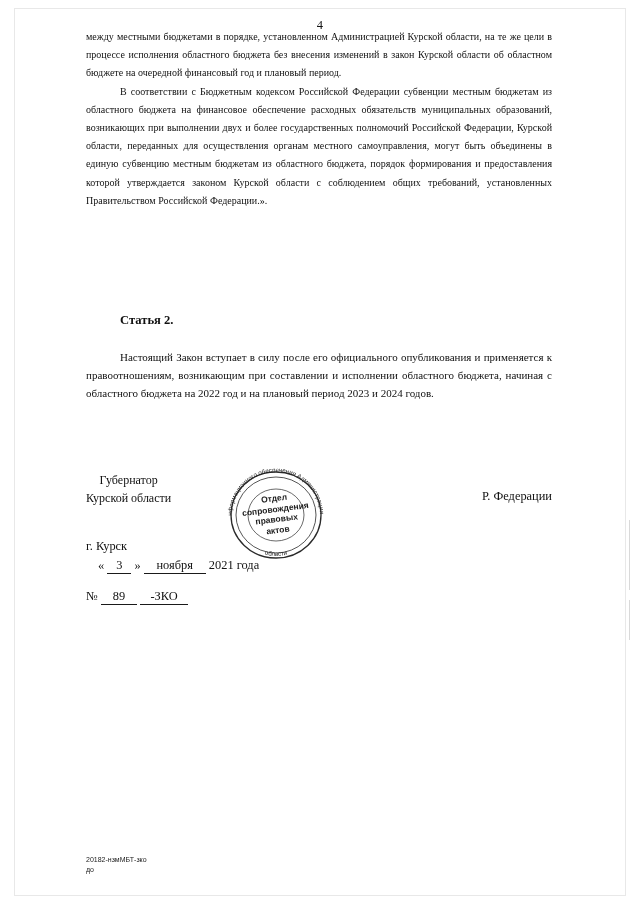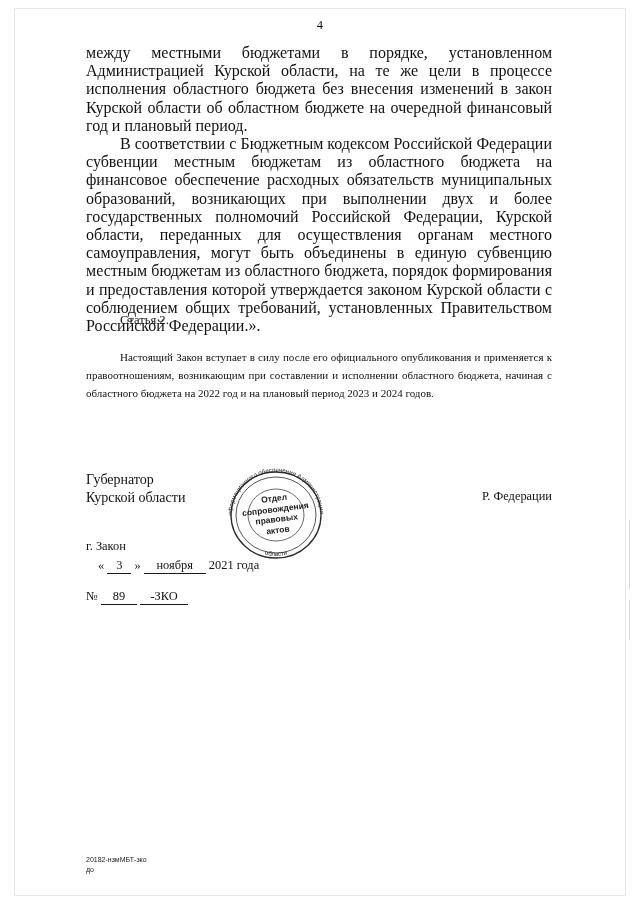--- a/index.html
+++ b/index.html
@@ -39,60 +39,61 @@
     left: 0;
     width: 640px;
     text-align: center;
     font-size: 12.5px;
     letter-spacing: 0.2px;
   }
 
   .body-text {
     position: absolute;
     left: 86px;
-    top: 44px;
+    top: 28px;
     width: 466px;
-    font-size: 16px;
+    font-size: 10px;
     line-height: 18.2px;
     text-align: justify;
     text-justify: inter-word;
     hyphens: none;
   }
 
   .para {
     margin: 0 0 0 0;
     text-indent: 34px;
     text-align: justify;
   }
   .para.noindent { text-indent: 0; }
 
   .article-head {
     position: absolute;
     left: 120px;
     top: 313px;
     font-size: 12.6px;
-    font-weight: normal;
+    font-weight: bold;
   }
 
   .para-block-2 {
     position: absolute;
     left: 86px;
     top: 348px;
     width: 466px;
     font-size: 11px;
     line-height: 18.2px;
     text-align: justify;
   }
 
   .signature-block {
     position: absolute;
     left: 86px;
     top: 471px;
-    font-size: 14px;
+    font-size: 12px;
     line-height: 18.2px;
+    text-align: center;
   }
   .signature-name {
     position: absolute;
     right: 88px;
     top: 489px;
     font-size: 12.4px;
     white-space: nowrap;
   }
 
   .city-line {
@@ -217,21 +218,21 @@
       </text>
     </svg>
     <div class="stamp-inner-text">
       <span>Отдел</span>
       <span>сопровождения</span>
       <span>правовых</span>
       <span>актов</span>
     </div>
   </div>
 
-  <div class="city-line">г. Закон</div>
+  <div class="city-line">г. Курск</div>
 
   <div class="date-line">
     <span>«</span>
     <span class="u u-day">3</span>
     <span>»</span>
     <span class="u u-month">ноября</span>
     <span>2021 года</span>
   </div>
 
   <div class="num-line">

